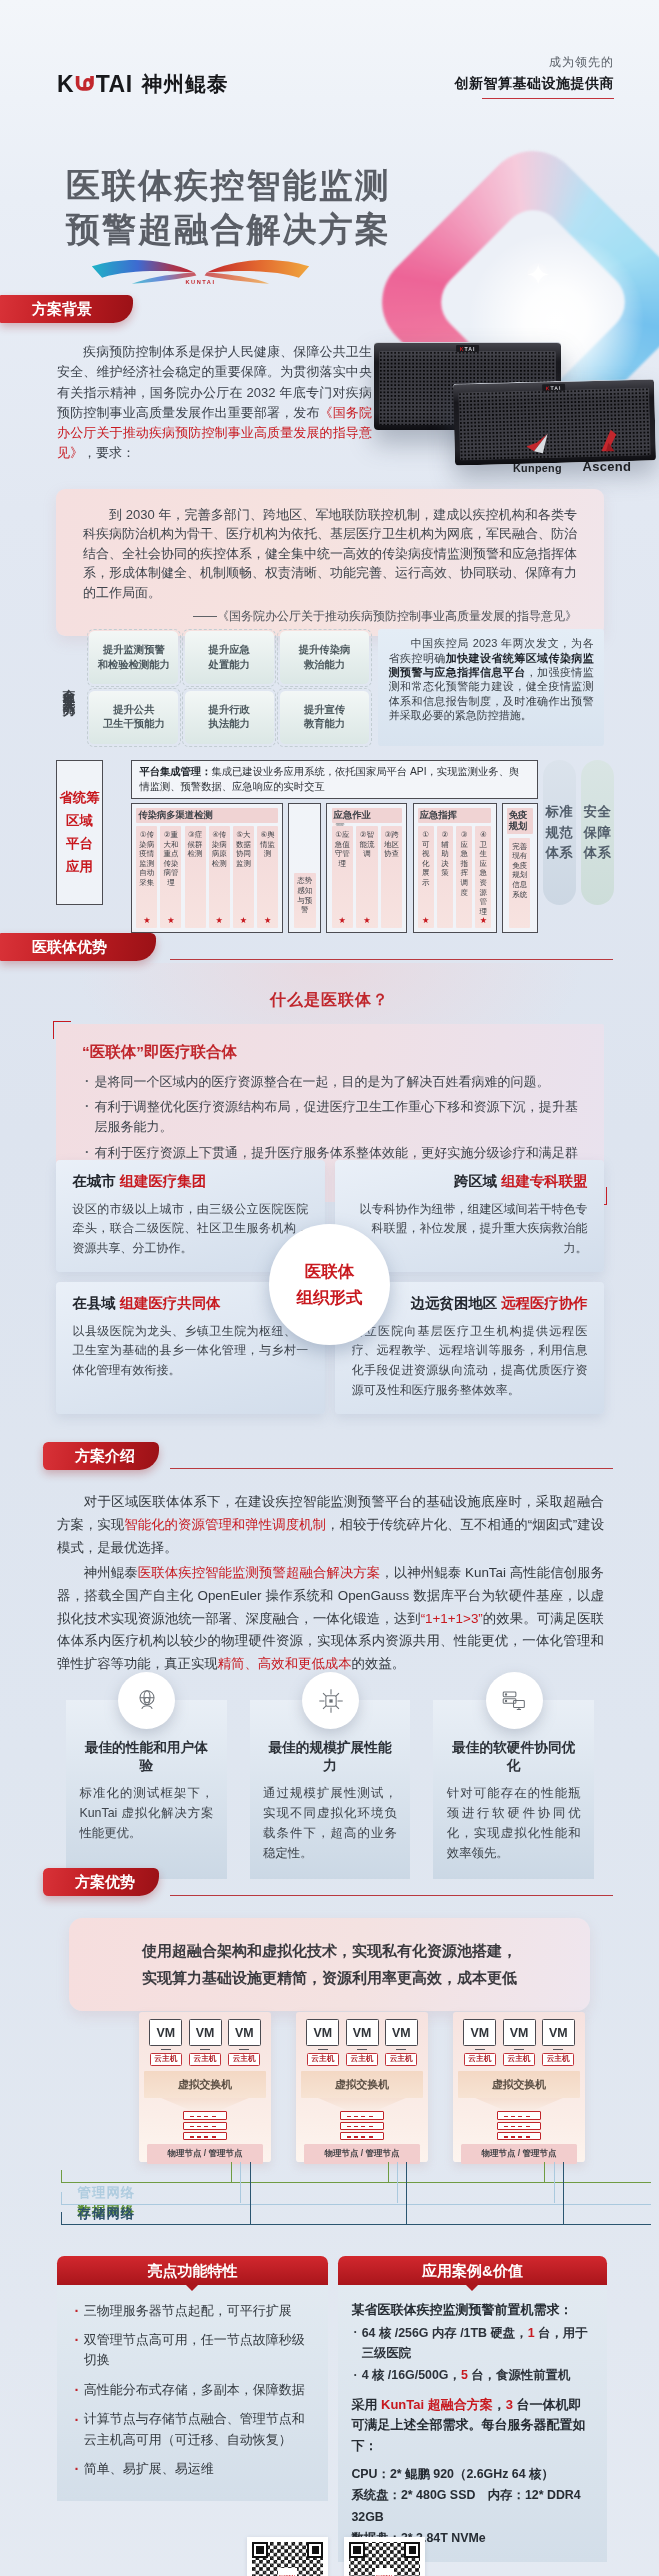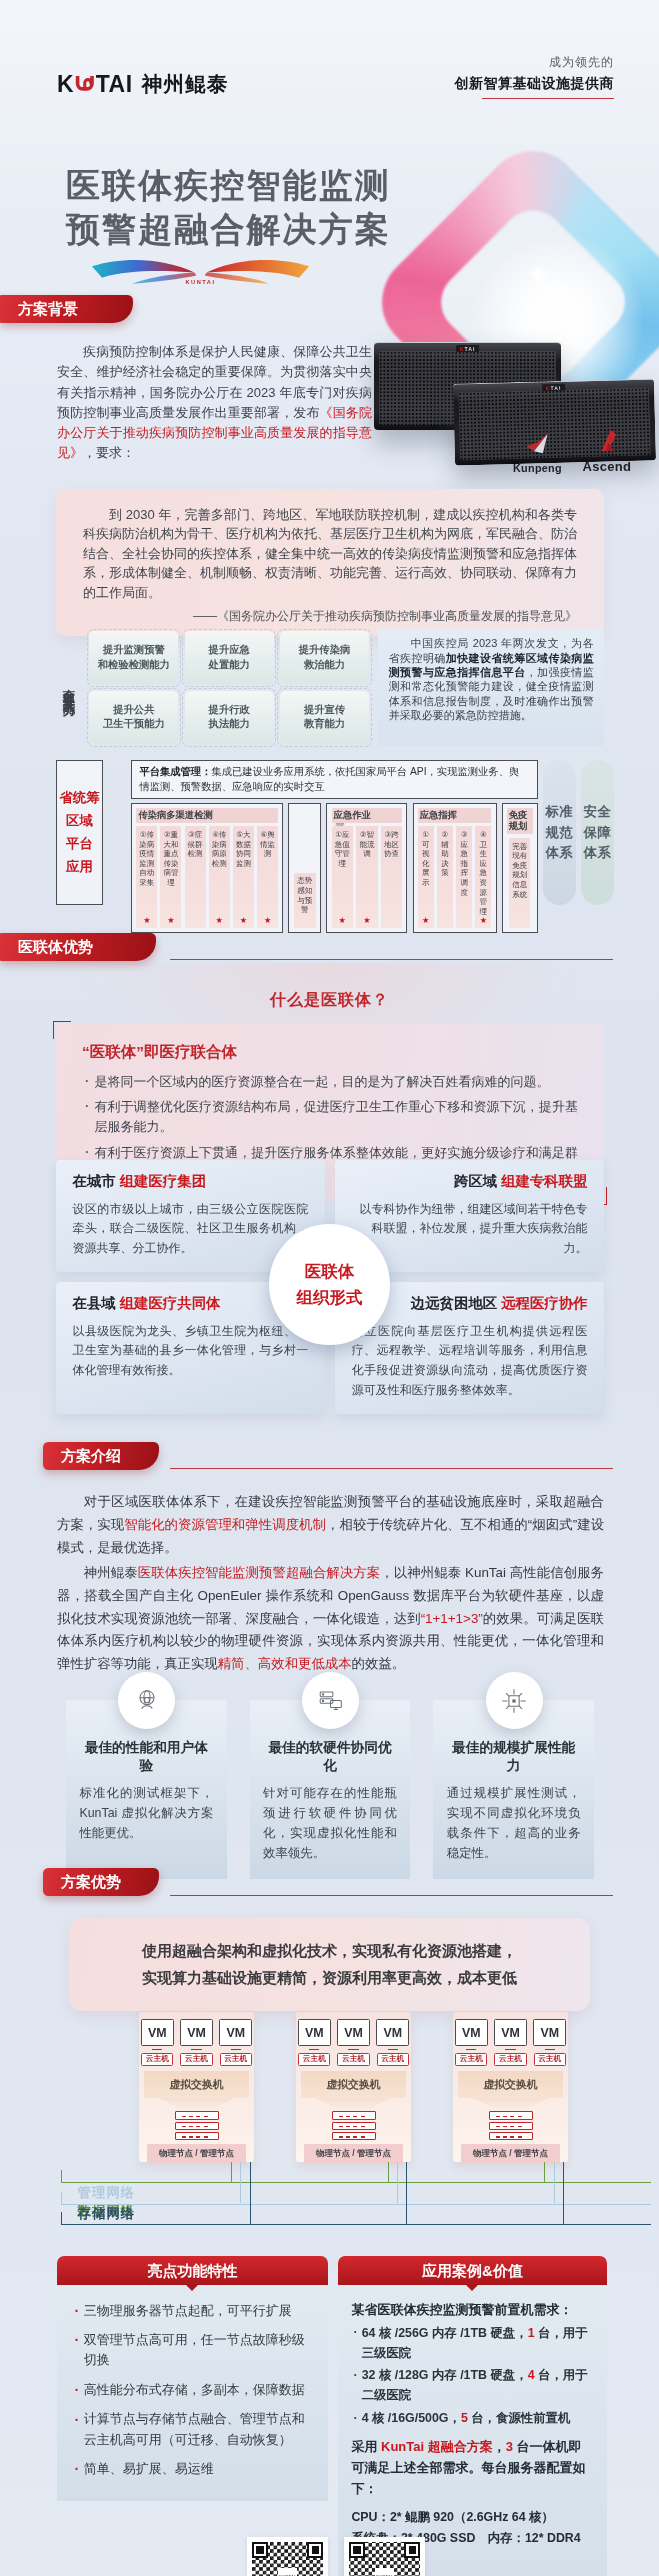--- a/index.html
+++ b/index.html
@@ -40,21 +40,21 @@
   .chip-logos { top:426px; left:513px; display:flex; gap:20.6px; align-items:flex-end; }
   .chip-item { display:flex; flex-direction:column; align-items:center; }
   .chip-cap { font-size:10.8px; font-weight:700; color:#1c1e22; margin-top:3.1px; letter-spacing:0.3px; }
   .chip-cap.asc { font-size:13px; }
 
   .page-title { top:163px; left:66px; font-size:34px; font-weight:900; color:#5a5e66; line-height:1.3; letter-spacing:2.1px; }
   .wing { top:252px; left:87px; }
 
   
   .ribbon { height:28px; background:linear-gradient(100deg,#d93238 0%,#c01d23 45%,#9a1116 100%);
-            color:#fff; font-size:15px; font-weight:800; line-height:28px; padding-left:18px;
+            color:#fff; font-size:15px; font-weight:800; line-height:28px; padding-left:32px;
             border-radius:1px 5.2px 19.6px 1px; box-shadow:0 4.1px 8.2px rgba(150,20,26,.28); z-index:4; }
   .ribbon.inset { border-radius:5.2px 5.2px 19.6px 5.2px; }
   .rline { height:1px; background:#b9393f; left:170px; width:443px; z-index:3; }
 
   
   .bg-para { top:342px; left:57px; width:315px; font-size:13px; line-height:1.56; color:#3c424b;
              text-align:justify; text-indent:2em; }
   .quote { top:489px; left:56px; width:548px; border-radius:9.3px; padding:15.5px 27px 11.3px;
            background:linear-gradient(95deg,#f5dfdf 0%,#f6e2df 45%,#f1e5ea 100%);
            box-shadow:0 5.2px 13.4px rgba(190,150,160,.18); }
@@ -127,21 +127,21 @@
   .ficon { position:absolute; top:-28px; left:calc(50% - 28px); width:57px; height:57px; border-radius:50%;
            background:#fff; box-shadow:0 5.2px 13.4px rgba(120,130,150,.35); display:flex; align-items:center; justify-content:center; }
   .f-title { text-align:center; font-size:13.7px; font-weight:800; color:#2c3138; margin-bottom:8.2px; }
   .f-body { font-size:12.4px; line-height:1.62; color:#3e444c; text-align:justify; }
 
   
   .statement { top:1918px; left:69px; width:521px; padding:18.5px 29px; border-radius:13.4px; text-align:center;
                background:linear-gradient(100deg,#f6dede 0%,#f4e2e1 55%,#efe6ee 100%);
                font-size:15px; font-weight:700; color:#3a3a3f; line-height:1.85; box-shadow:0 5.2px 12.4px rgba(190,150,160,.2); }
   .vmdiag { top:2012px; left:57px; width:598px; height:230px; }
-  .vgroup { position:absolute; top:0; width:115px; height:150px; border-radius:3.1px; padding:7.2px 5.2px 0;
+  .vgroup { position:absolute; top:0; width:132px; height:150px; border-radius:3.1px; padding:7.2px 5.2px 0;
             background:linear-gradient(185deg,#f6e2df 0%,#fbeee8 70%,#fdf5ef 100%); box-shadow:0 4.1px 9.3px rgba(180,140,140,.18); }
   .vg1 { left:82px; } .vg2 { left:239px; } .vg3 { left:396px; }
   .vmrow { display:flex; justify-content:center; gap:6.2px; }
   .vmcell { display:flex; flex-direction:column; align-items:center; }
   .vmbox { width:33px; height:27px; border:1.3px solid #4a4a50; border-radius:1.5px; background:#fff;
            font-size:12.4px; font-weight:700; color:#2f3338; display:flex; align-items:center; justify-content:center; }
   .vmtick { width:10.3px; height:1.5px; background:#55555c; margin:2.6px 0; }
   .cloudhost { border:1px solid #c2323a; border-radius:1.5px; background:#fff; color:#b3272e; font-size:7.7px;
                font-weight:700; padding:0.5px 3.6px; }
   .vswitch { margin-top:5.2px; height:27px; background:linear-gradient(180deg,#f3d8c4,#f7e3d3); border-radius:1px;
@@ -258,21 +258,21 @@
     <div class="chip-item">
       <svg width="28" height="30" viewBox="0 0 60 60">
         <path d="M18 52 L38 6 L50 16 L32 52 Z" fill="#c2272d"></path>
         <path d="M33 34 L46 52 L28 52 Z" fill="#9c1b21"></path>
       </svg>
       <div class="chip-cap asc">Ascend</div>
     </div>
   </div>
 
   <div class="abs ribbon" style="top:295px;left:0;width:133px;">方案背景</div>
-  <div class="abs bg-para"><span>疾病预防控制体系是保护人民健康、保障公共卫生安全、维护经济社会稳定的重要保障。为贯彻落实中央有关指示精神，国务院办公厅在 2023 年底专门对疾病预防控制事业高质量发展作出重要部署，发布</span><span class="rd">《国务院办公厅关于推动疾病预防控制事业高质量发展的指导意见》</span><span>，要求：</span></div>
+  <div class="abs bg-para"><span>疾病预防控制体系是保护人民健康、保障公共卫生安全、维护经济社会稳定的重要保障。为贯彻落实中央有关指示精神，国务院办公厅在 2032 年底专门对疾病预防控制事业高质量发展作出重要部署，发布</span><span class="rd">《国务院办公厅关于推动疾病预防控制事业高质量发展的指导意见》</span><span>，要求：</span></div>
   <div class="abs quote">
     <div class="quote-t">到 2030 年，完善多部门、跨地区、军地联防联控机制，建成以疾控机构和各类专科疾病防治机构为骨干、医疗机构为依托、基层医疗卫生机构为网底，军民融合、防治结合、全社会协同的疾控体系，健全集中统一高效的传染病疫情监测预警和应急指挥体系，形成体制健全、机制顺畅、权责清晰、功能完善、运行高效、协同联动、保障有力的工作局面。</div>
     <div class="quote-s">——《国务院办公厅关于推动疾病预防控制事业高质量发展的指导意见》</div>
   </div>
 
   <div class="abs cap">
     <div class="cap-side">全面提升六大能力</div>
     <div class="cap-grid">
       <div class="cap-card">
           <span style="white-space: pre-line; display: block;">提升监测预警</span>
@@ -461,41 +461,41 @@
           <circle cx="32" cy="30" r="5.5" fill="#fff"></circle>
             <path d="M21 49c2.5-9 19.5-9 22 0"></path>
         </svg>
       </div>
       <div class="f-title">最佳的性能和用户体验</div>
       <div class="f-body">标准化的测试框架下，KunTai 虚拟化解决方案性能更优。</div>
     </div>
     <div class="fcard">
       <div class="ficon">
         <svg viewBox="0 0 64 64" width="30" height="30" fill="none" stroke="#6b7076" stroke-width="2.2">
+          <rect x="21" y="21" width="22" height="22" rx="3"></rect>
+            <rect x="28.5" y="28.5" width="7" height="7" fill="#6b7076" stroke="none"></rect>
+          <path d="M32 7v11M32 46v11M7 32h11M46 32h11M15 15l7 7M49 15l-7 7M15 49l7-7M49 49l-7-7"></path>
+        </svg>
+      </div>
+      <div class="f-title">最佳的规模扩展性能力</div>
+      <div class="f-body">通过规模扩展性测试，实现不同虚拟化环境负载条件下，超高的业务稳定性。</div>
+    </div>
+    <div class="fcard">
+      <div class="ficon">
+        <svg viewBox="0 0 64 64" width="30" height="30" fill="none" stroke="#6b7076" stroke-width="2.2">
           <rect x="9" y="13" width="27" height="10" rx="2"></rect>
             <rect x="9" y="27" width="27" height="10" rx="2"></rect>
           <circle cx="15" cy="18" r="1.4" fill="#6b7076"></circle>
             <circle cx="15" cy="32" r="1.4" fill="#6b7076"></circle>
           <rect x="31" y="31" width="23" height="15" rx="2"></rect>
             <path d="M38 50h9M42.5 46v4"></path>
         </svg>
       </div>
       <div class="f-title">最佳的软硬件协同优化</div>
       <div class="f-body">针对可能存在的性能瓶颈进行软硬件协同优化，实现虚拟化性能和效率领先。</div>
-    </div>
-    <div class="fcard">
-      <div class="ficon">
-        <svg viewBox="0 0 64 64" width="30" height="30" fill="none" stroke="#6b7076" stroke-width="2.2">
-          <rect x="21" y="21" width="22" height="22" rx="3"></rect>
-            <rect x="28.5" y="28.5" width="7" height="7" fill="#6b7076" stroke="none"></rect>
-          <path d="M32 7v11M32 46v11M7 32h11M46 32h11M15 15l7 7M49 15l-7 7M15 49l7-7M49 49l-7-7"></path>
-        </svg>
-      </div>
-      <div class="f-title">最佳的规模扩展性能力</div>
-      <div class="f-body">通过规模扩展性测试，实现不同虚拟化环境负载条件下，超高的业务稳定性。</div>
     </div>
   </div>
 
   <div class="abs ribbon inset" style="top:1868px;left:43px;width:116px;">方案优势</div>
   <div class="abs rline" style="top:1895px;"></div>
   <div class="abs statement">
     <div>使用超融合架构和虚拟化技术，实现私有化资源池搭建，</div>
     <div>实现算力基础设施更精简，资源利用率更高效，成本更低</div>
   </div>
 
@@ -608,21 +608,20 @@
       <div class="hl-li">高性能分布式存储，多副本，保障数据</div>
       <div class="hl-li">计算节点与存储节点融合、管理节点和云主机高可用（可迁移、自动恢复）</div>
       <div class="hl-li">简单、易扩展、易运维</div>
     </div>
   </div>
   <div class="abs bbox" style="left:338px;width:269px;">
     <div class="bhead">应用案例&amp;价值</div>
     <div class="bbody">
       <div class="r-intro">某省医联体疾控监测预警前置机需求：</div>
       <div class="cs-li"><span>64 核 /256G 内存 /1TB 硬盘，</span><span class="rd">1</span><span> 台，用于三级医院</span></div>
-      <div class="cs-li"><span>32 核 /128G 内存 /1TB 硬盘，</span><span class="rd">4</span><span> 台，用于二级医院</span></div>
       <div class="cs-li"><span>4 核 /16G/500G，</span><span class="rd">5</span><span> 台，食源性前置机</span></div>
       <div class="r-sum"><span>采用 </span><span class="rd">KunTai 超融合方案</span><span>，</span><span class="rd">3</span><span> 台一体机即可满足上述全部需求。每台服务器配置如下：</span></div>
       <div class="r-spec">CPU：2* 鲲鹏 920（2.6GHz 64 核）</div>
       <div class="r-spec">系统盘：2* 480G SSD　内存：12* DDR4 32GB</div>
       <div class="r-spec">数据盘：3* 3.84T NVMe</div>
     </div>
   </div>
 
   <div class="abs qrwrap" style="left:247px;">
     <div class="qrbox">

